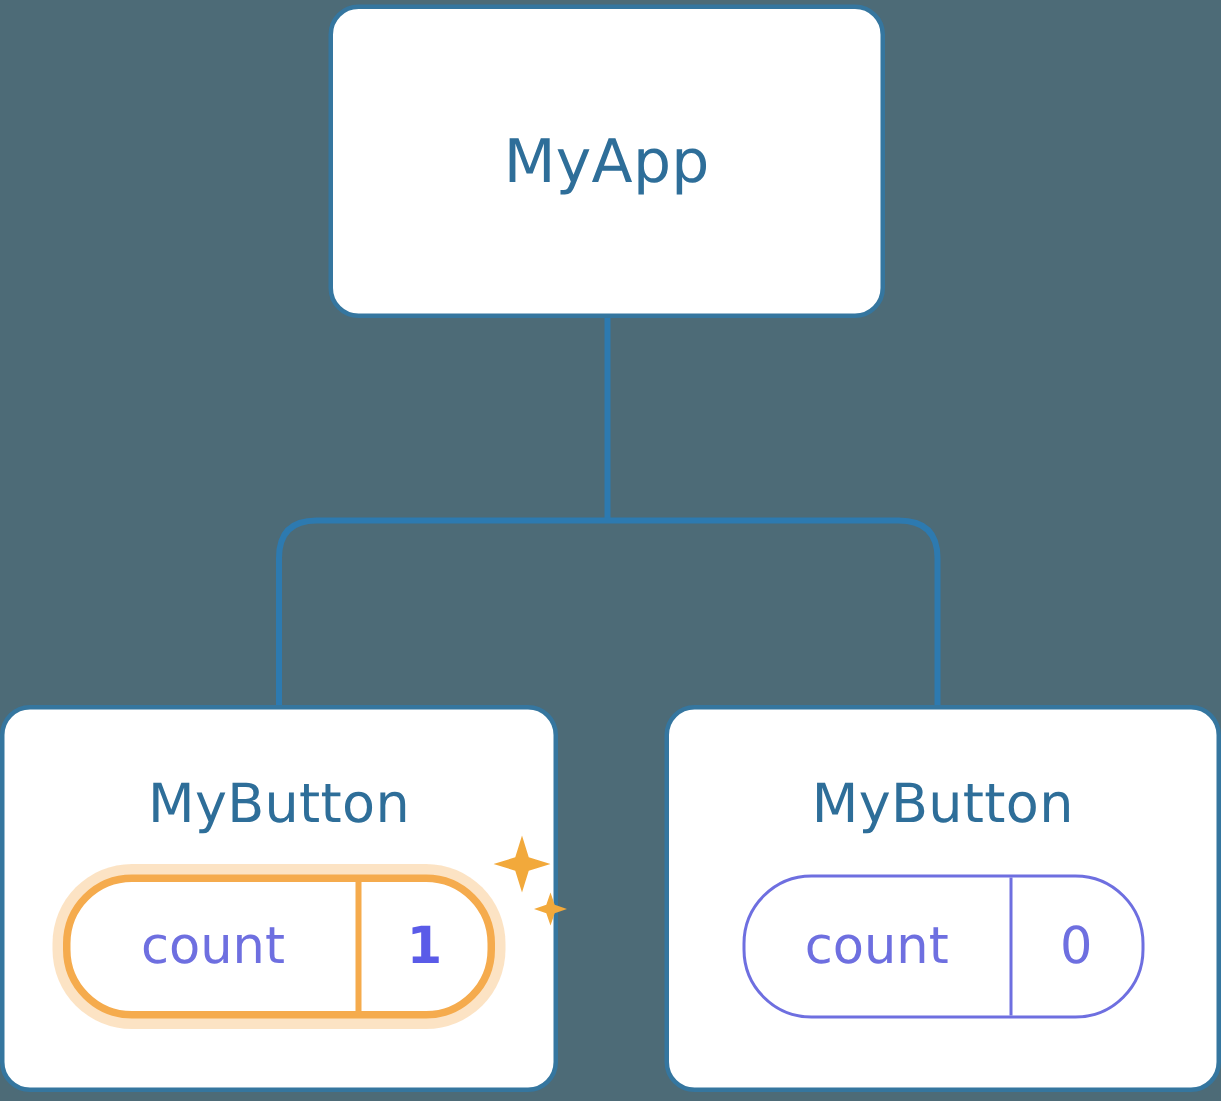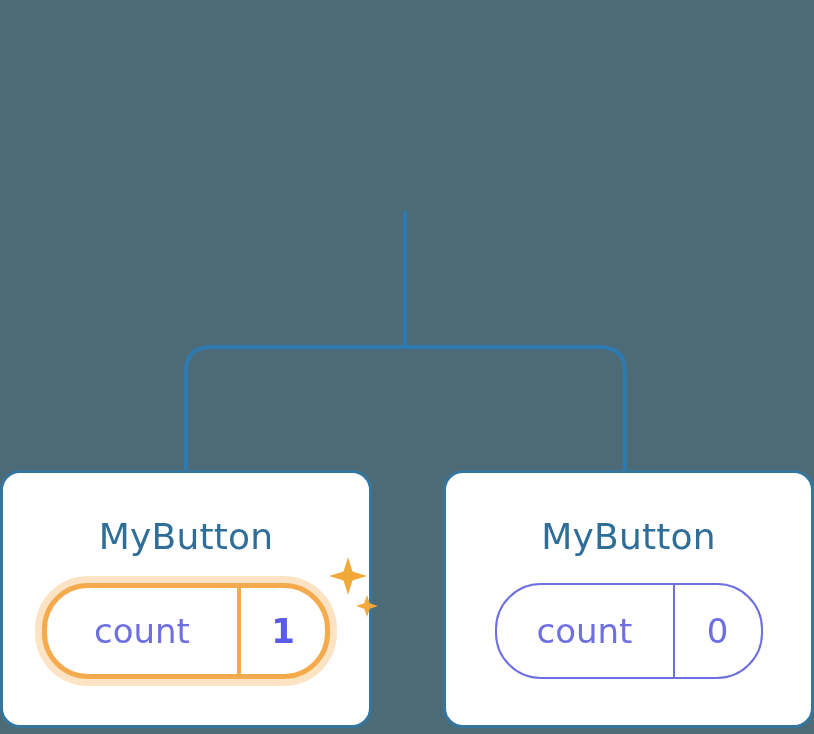--- a/index.html
+++ b/index.html
@@ -136,20 +136,23 @@
 </head>
 <body>
 
 <div id="stage">
 
   <svg id="edges" viewBox="0 0 814 734" width="814" height="734">
     <path d="M 405 211 L 405 347" fill="none" stroke="#2d7ab0" stroke-width="4"></path>
     <path d="M 186 470 L 186 372 Q 186 347 211 347 L 599 347 Q 625 347 625 372 L 625 470" fill="none" stroke="#2d7ab0" stroke-width="4"></path>
   </svg>
 
+  <div class="node node-root">
+    <div class="node-title-root">MyApp</div>
+  </div>
 
   <div class="node node-child node-child-left">
     <div class="node-title-child">MyButton</div>
 
     <div class="pill-wrap">
       <div class="pill pill-highlight">
         <div class="pill-key">count</div>
         <div class="pill-val">1</div>
       </div>
 

